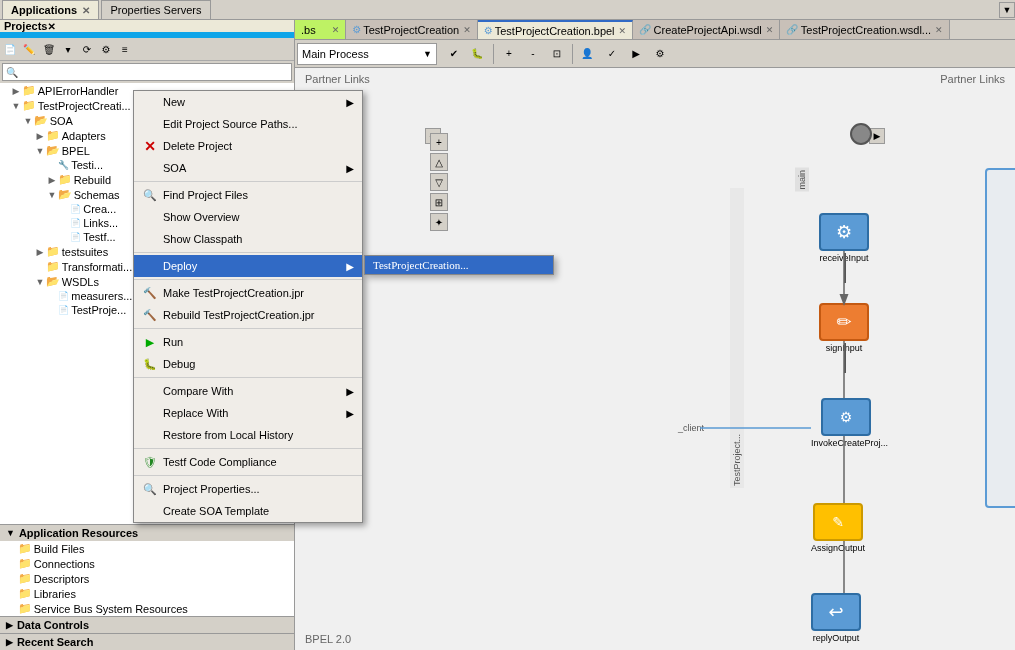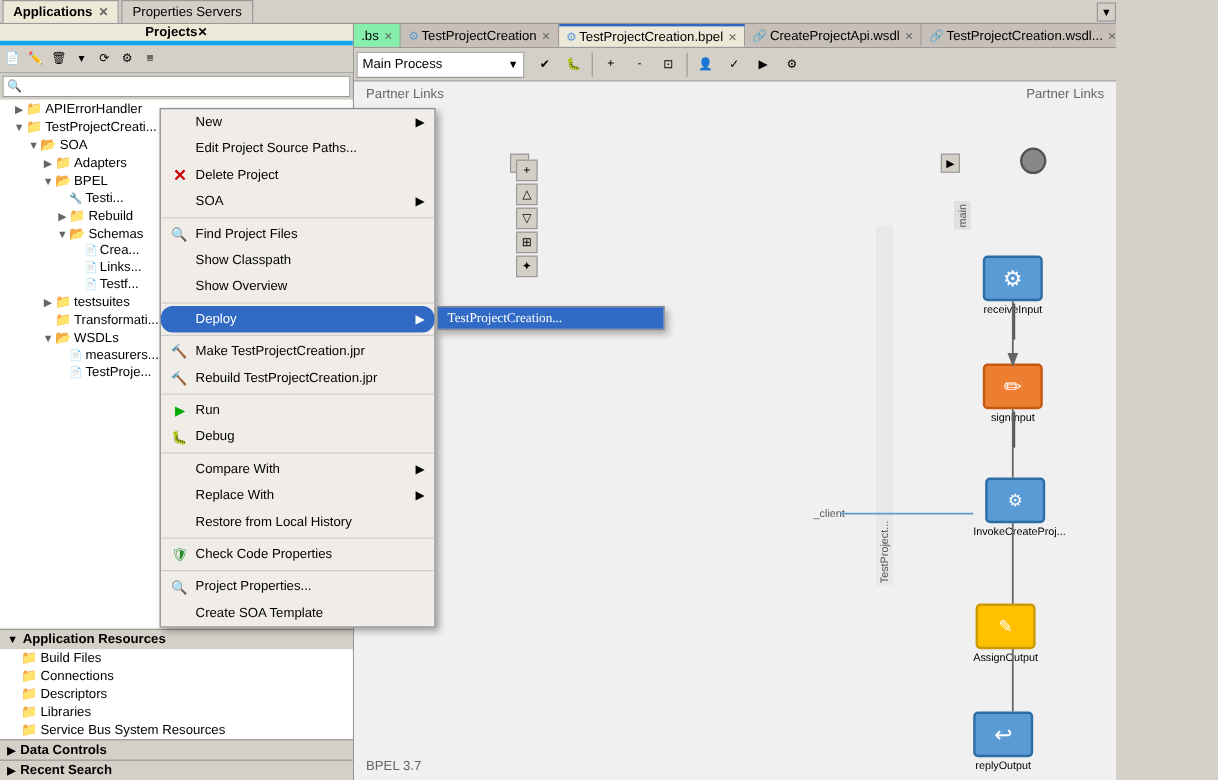--- a/index.html
+++ b/index.html
@@ -4,51 +4,51 @@
   <style>
     * { box-sizing: border-box; margin: 0; padding: 0; }
     body { font-family: 'Segoe UI', Tahoma, Arial, sans-serif; font-size: 11px; background: #d4d0c8; overflow: hidden; width: 1015px; height: 650px; }
     .tab { display: flex; align-items: center; padding: 2px 8px; background: #d4d0c8; border: 1px solid #999; border-bottom: none; margin-right: 2px; cursor: pointer; height: 19px; font-size: 11px; }
     .tab.active { background: #ece9d8; font-weight: bold; }
     .tab .close-x { margin-left: 5px; color: #666; font-size: 10px; cursor: pointer; }
     .toolbar-btn { width: 18px; height: 18px; border: 1px solid transparent; background: transparent; cursor: pointer; display: flex; align-items: center; justify-content: center; font-size: 10px; }
     .tree-item { display: flex; align-items: center; padding: 1px 2px; cursor: pointer; white-space: nowrap; }
     .tree-arrow { display: inline-block; width: 12px; text-align: center; font-size: 9px; color: #666; }
     .menu-item { display: flex; align-items: center; padding: 3px 8px; cursor: pointer; font-size: 11px; position: relative; white-space: nowrap; }
-    .menu-item:hover, .menu-item.highlighted { background: #316ac5; color: #fff; border-radius: 10px; }
+    .menu-item:hover, .menu-item.highlighted { background: #316ac5; color: #fff; }
     .menu-item.highlighted { background: #316ac5; color: #fff; }
     .menu-item .menu-icon { width: 16px; height: 16px; margin-right: 5px; display: flex; align-items: center; justify-content: center; font-size: 11px; flex-shrink: 0; }
     .menu-item .arrow { margin-left: auto; font-size: 10px; }
     .menu-separator { border-top: 1px solid #ccc; margin: 2px 0; }
     .submenu-item { display: flex; align-items: center; padding: 3px 8px; cursor: pointer; font-size: 11px; }
     .submenu-item:hover, .submenu-item.highlighted { background: #316ac5; color: #fff; font-family: Liberation Serif, serif; }
     .submenu-item.highlighted { background: #316ac5; color: #fff; }
   </style>
 </head>
 <body>
 
-<div style="display:flex; flex-direction:column; height:650px; width:930px; overflow:hidden;">
+<div style="display:flex; flex-direction:column; height:650px; width:1015px; overflow:hidden;">
 
   <div style="display:flex; align-items:center; background:#d4d0c8; border-bottom:1px solid #999; height:20px; padding-left:2px;">
     <div class="tab active">
       <span>Applications</span>
       <span class="close-x">✕</span>
     </div>
     <div class="tab">
       <span>Properties Servers</span>
     </div>
     <div style="flex:1;"></div>
     <div style="width:16px; height:16px; border:1px solid #999; background:#d4d0c8; display:flex;align-items:center;justify-content:center; cursor:pointer; font-size:9px;">▼</div>
   </div>
 
   <div style="display:flex; flex:1; overflow:hidden;">
 
     <div style="width:295px; display:flex; flex-direction:column; background:#d4d0c8; border-right:1px solid #999; flex-shrink:0;">
 
-      <div style="background:#ece9d8; border-bottom:4px solid #0ea5e9; padding:2px 4px; font-weight:bold; font-size:11px; display:flex; align-items:center; justify-content:center; height:18px;">
+      <div style="background:#ece9d8; border-bottom:6px solid #0ea5e9; padding:2px 4px; font-weight:bold; font-size:11px; display:flex; align-items:center; justify-content:flex-start; height:18px;">
         <span>Projects</span>
         <span style="font-size:10px; cursor:pointer;">✕</span>
       </div>
 
       <div style="display:flex; align-items:center; padding:2px; background:#d4d0c8; border-bottom:1px solid #aaa; gap:1px; flex-wrap:wrap;">
         <button class="toolbar-btn" title="New">📄</button>
         <button class="toolbar-btn">✏️</button>
         <button class="toolbar-btn">🗑</button>
         <button class="toolbar-btn">▾</button>
         <button class="toolbar-btn">⟳</button>
@@ -210,21 +210,21 @@
       <div style="background:#d4d0c8; border-top:1px solid #999; padding:2px 6px; font-size:11px; font-weight:bold; display:flex; align-items:center; gap:4px; cursor:pointer;">
         <span style="font-size:9px;">▶</span>
         <span>Recent Search</span>
       </div>
 
     </div>
 
     <div style="flex:1; display:flex; flex-direction:column; background:#e8e8e8; overflow:hidden; position:relative;">
 
       <div style="display:flex; align-items:center; background:#d4d0c8; border-bottom:1px solid #999; height:20px; overflow:hidden;">
-        <div style="display:flex; align-items:center; padding:2px 6px; background:#86efac; border-right:1px solid #999; height:19px; font-size:11px; cursor:pointer;">
+        <div style="display:flex; align-items:center; padding:2px 6px; background:#bef264; border-right:1px solid #999; height:19px; font-size:11px; cursor:pointer;gap:12px;">
           <span>.bs</span>
           <span style="margin-left:4px; font-size:9px; color:#666;">✕</span>
         </div>
         <div style="display:flex; align-items:center; padding:2px 6px; background:#c8c0b8; border-right:1px solid #999; height:19px; font-size:11px; cursor:pointer;">
           <span style="color:#5b9bd5; margin-right:2px; font-size:10px;">⚙</span>
           <span>TestProjectCreation</span>
           <span style="margin-left:4px; font-size:9px; color:#666;">✕</span>
         </div>
         <div style="display:flex; align-items:center; padding:2px 6px; background:#ece9d8; border-right:1px solid #999; height:19px; font-size:11px; cursor:pointer; border-top:2px solid #316ac5;">
           <span style="color:#5b9bd5; margin-right:2px; font-size:10px;">⚙</span>
@@ -340,21 +340,21 @@
           <line x1="855" y1="330" x2="895" y2="358" stroke="#666" stroke-width="1.5"></line>
 
           <line x1="405" y1="360" x2="516" y2="360" stroke="#5b9bd5" stroke-width="1.5"></line>
           <defs>
             <marker id="arrow" markerWidth="8" markerHeight="8" refX="6" refY="3" orient="auto">
               <path d="M0,0 L0,6 L8,3 z" fill="#666"></path>
             </marker>
           </defs>
         </svg>
 
-        <div style="position:absolute; bottom:5px; left:10px; font-size:11px; color:#666;">BPEL 3.7</div>
+        <div style="position:absolute; bottom:5px; left:10px; font-size:11px; color:#666;">BPEL 2.0</div>
 
       </div>
     </div>
   </div>
 
   <div style="position:fixed; left:133px; top:90px; width:230px; background:#f0ede8; border:1px solid #888; box-shadow:3px 3px 6px rgba(0,0,0,0.35); z-index:200; font-size:11px;">
 
     <div class="menu-item">
       <span class="menu-icon"></span>
       <span>New</span>
@@ -379,26 +379,26 @@
 
     <div class="menu-separator"></div>
 
     <div class="menu-item">
       <span class="menu-icon">🔍</span>
       <span>Find Project Files</span>
     </div>
 
     <div class="menu-item">
       <span class="menu-icon"></span>
+      <span>Show Overview</span>
+    </div>
+
+    <div class="menu-item">
+      <span class="menu-icon"></span>
       <span>Show Classpath</span>
-    </div>
-
-    <div class="menu-item">
-      <span class="menu-icon"></span>
-      <span>Show Overview</span>
     </div>
 
     <div class="menu-separator"></div>
 
     <div class="menu-item highlighted" style="background:#316ac5;color:#fff;position:relative;">
       <span class="menu-icon"></span>
       <span>Deploy</span>
       <span class="arrow">▶</span>
 
       <div style="position:absolute; left:230px; top:0; width:190px; background:#f0ede8; border:1px solid #888; box-shadow:3px 3px 6px rgba(0,0,0,0.3); z-index:201; color:#000;">
@@ -448,21 +448,21 @@
 
     <div class="menu-item">
       <span class="menu-icon"></span>
       <span>Restore from Local History</span>
     </div>
 
     <div class="menu-separator"></div>
 
     <div class="menu-item">
       <span class="menu-icon" style="color:#228822;">🛡</span>
-      <span>Check Code Properties</span>
+      <span>Testf Code Compliance</span>
     </div>
 
     <div class="menu-separator"></div>
 
     <div class="menu-item">
       <span class="menu-icon">🔍</span>
       <span>Project Properties...</span>
     </div>
 
     <div class="menu-item">

